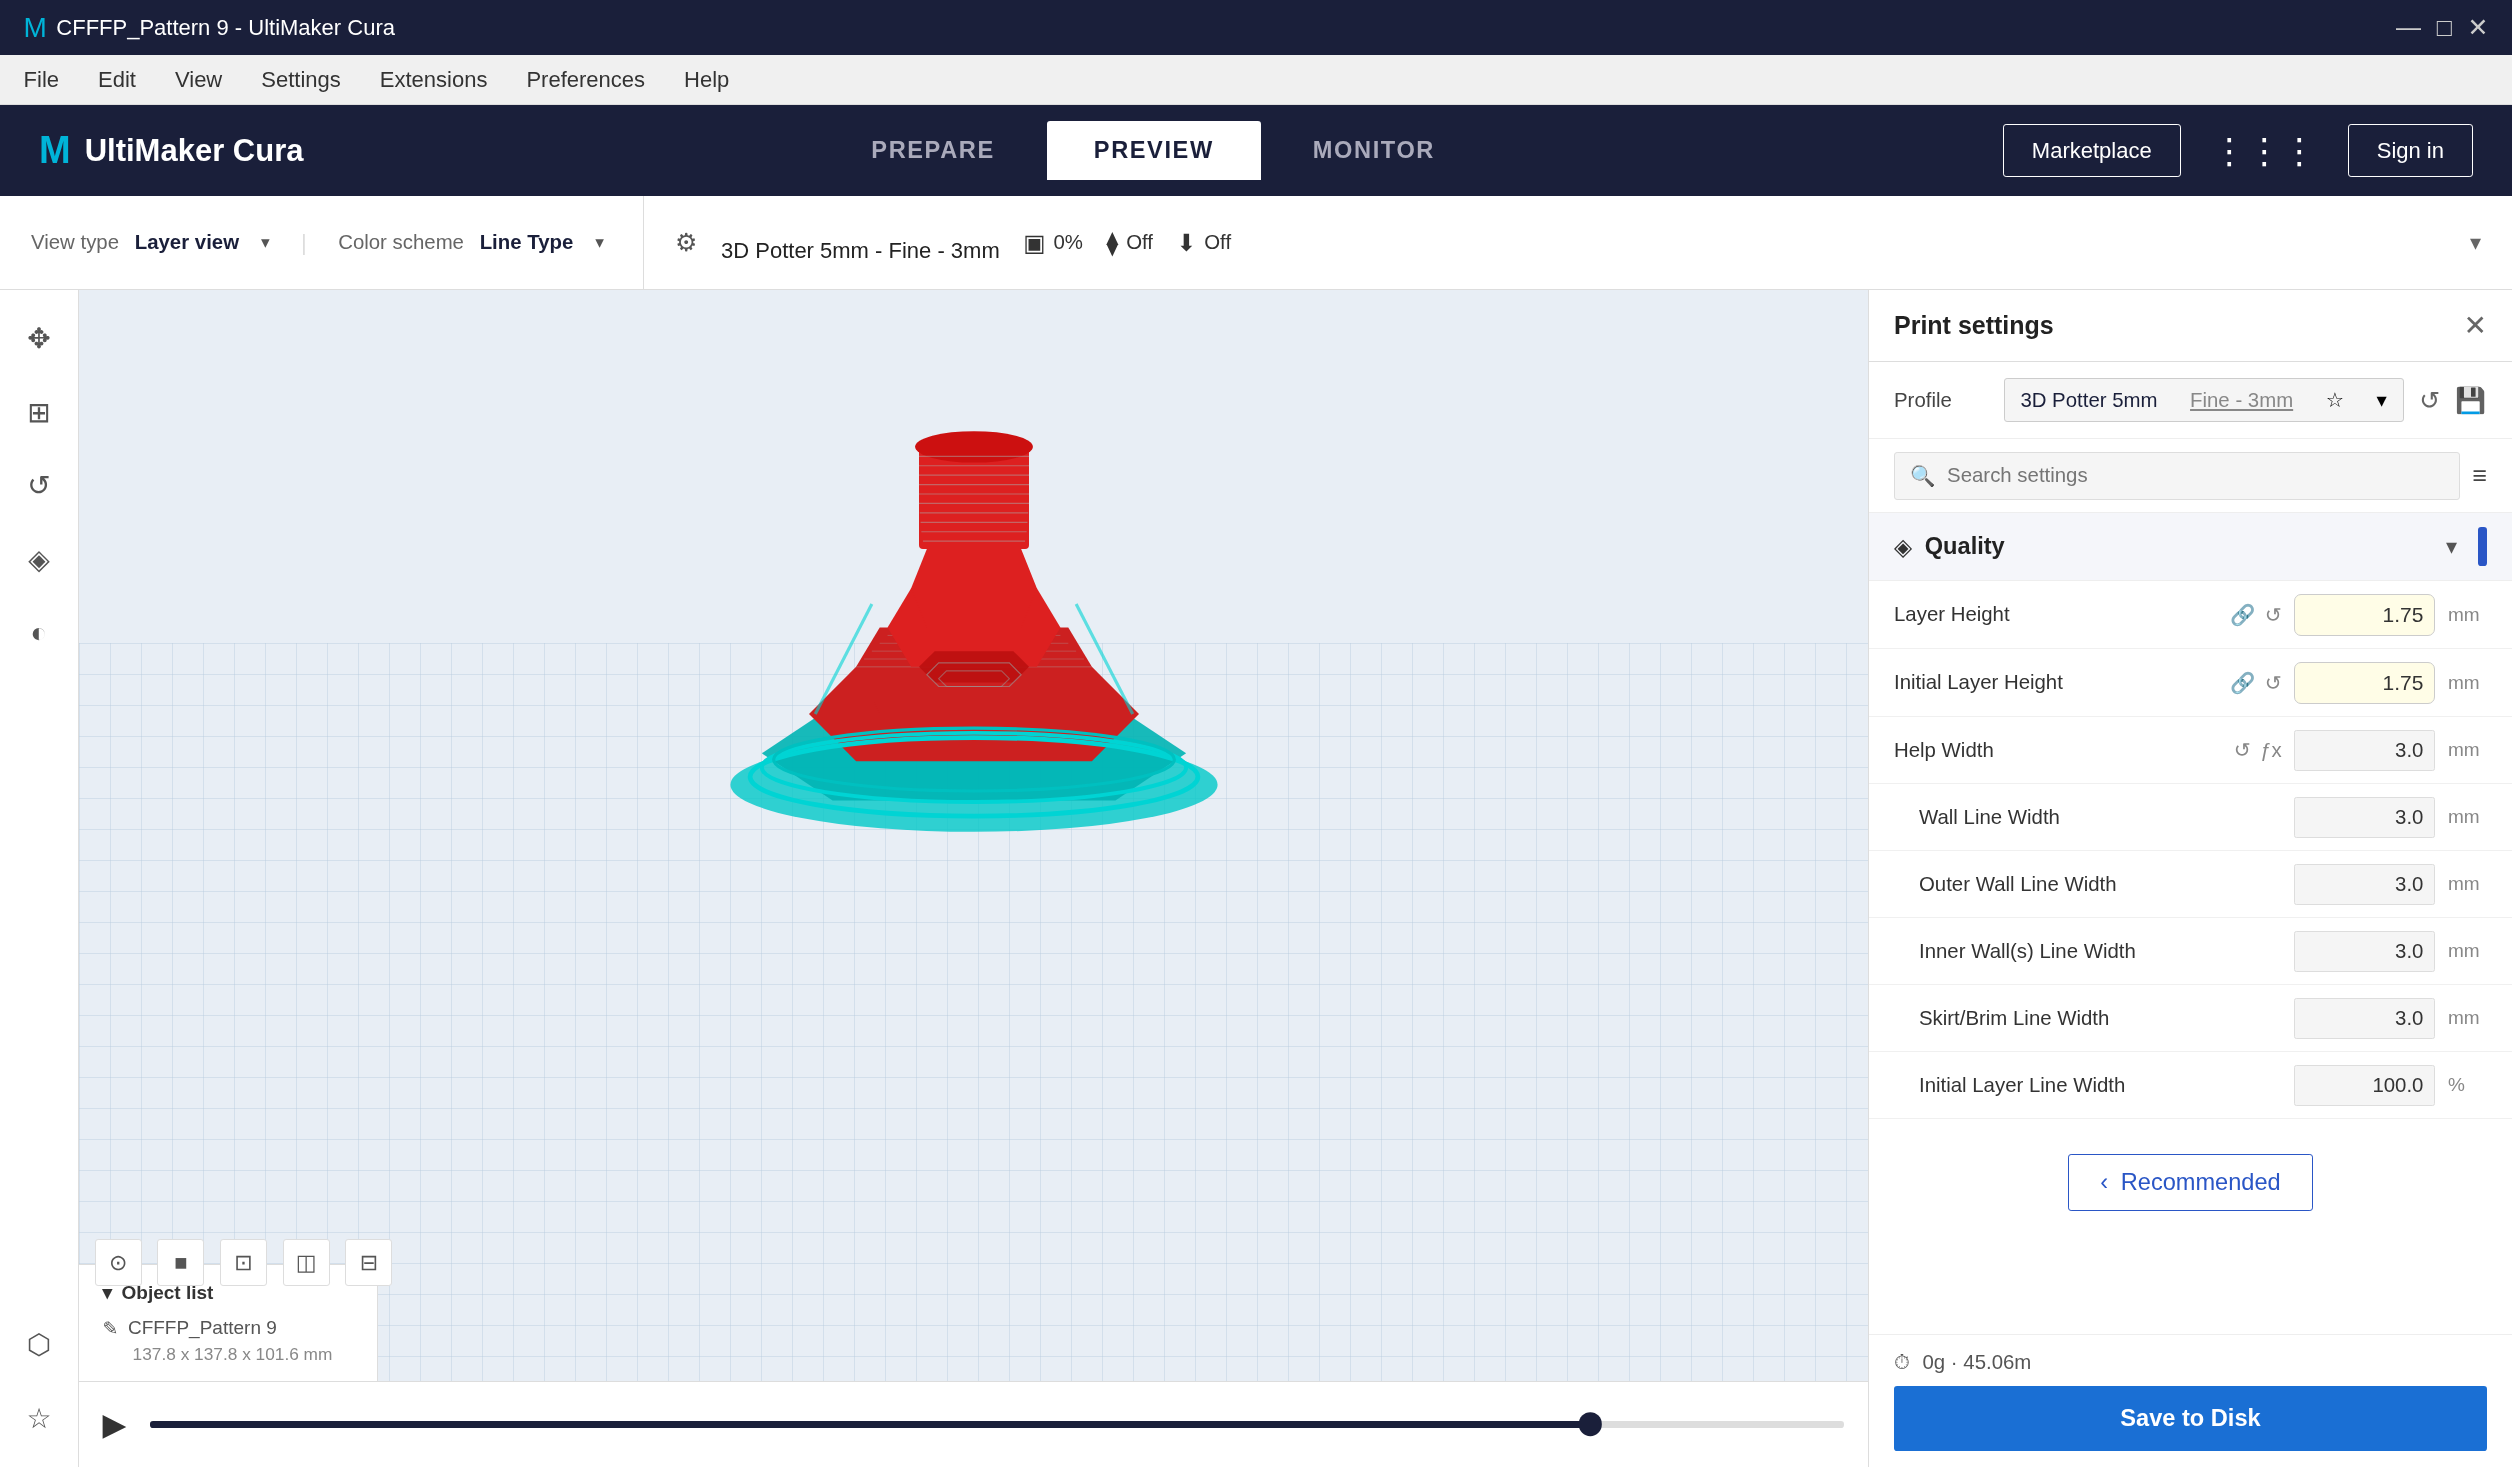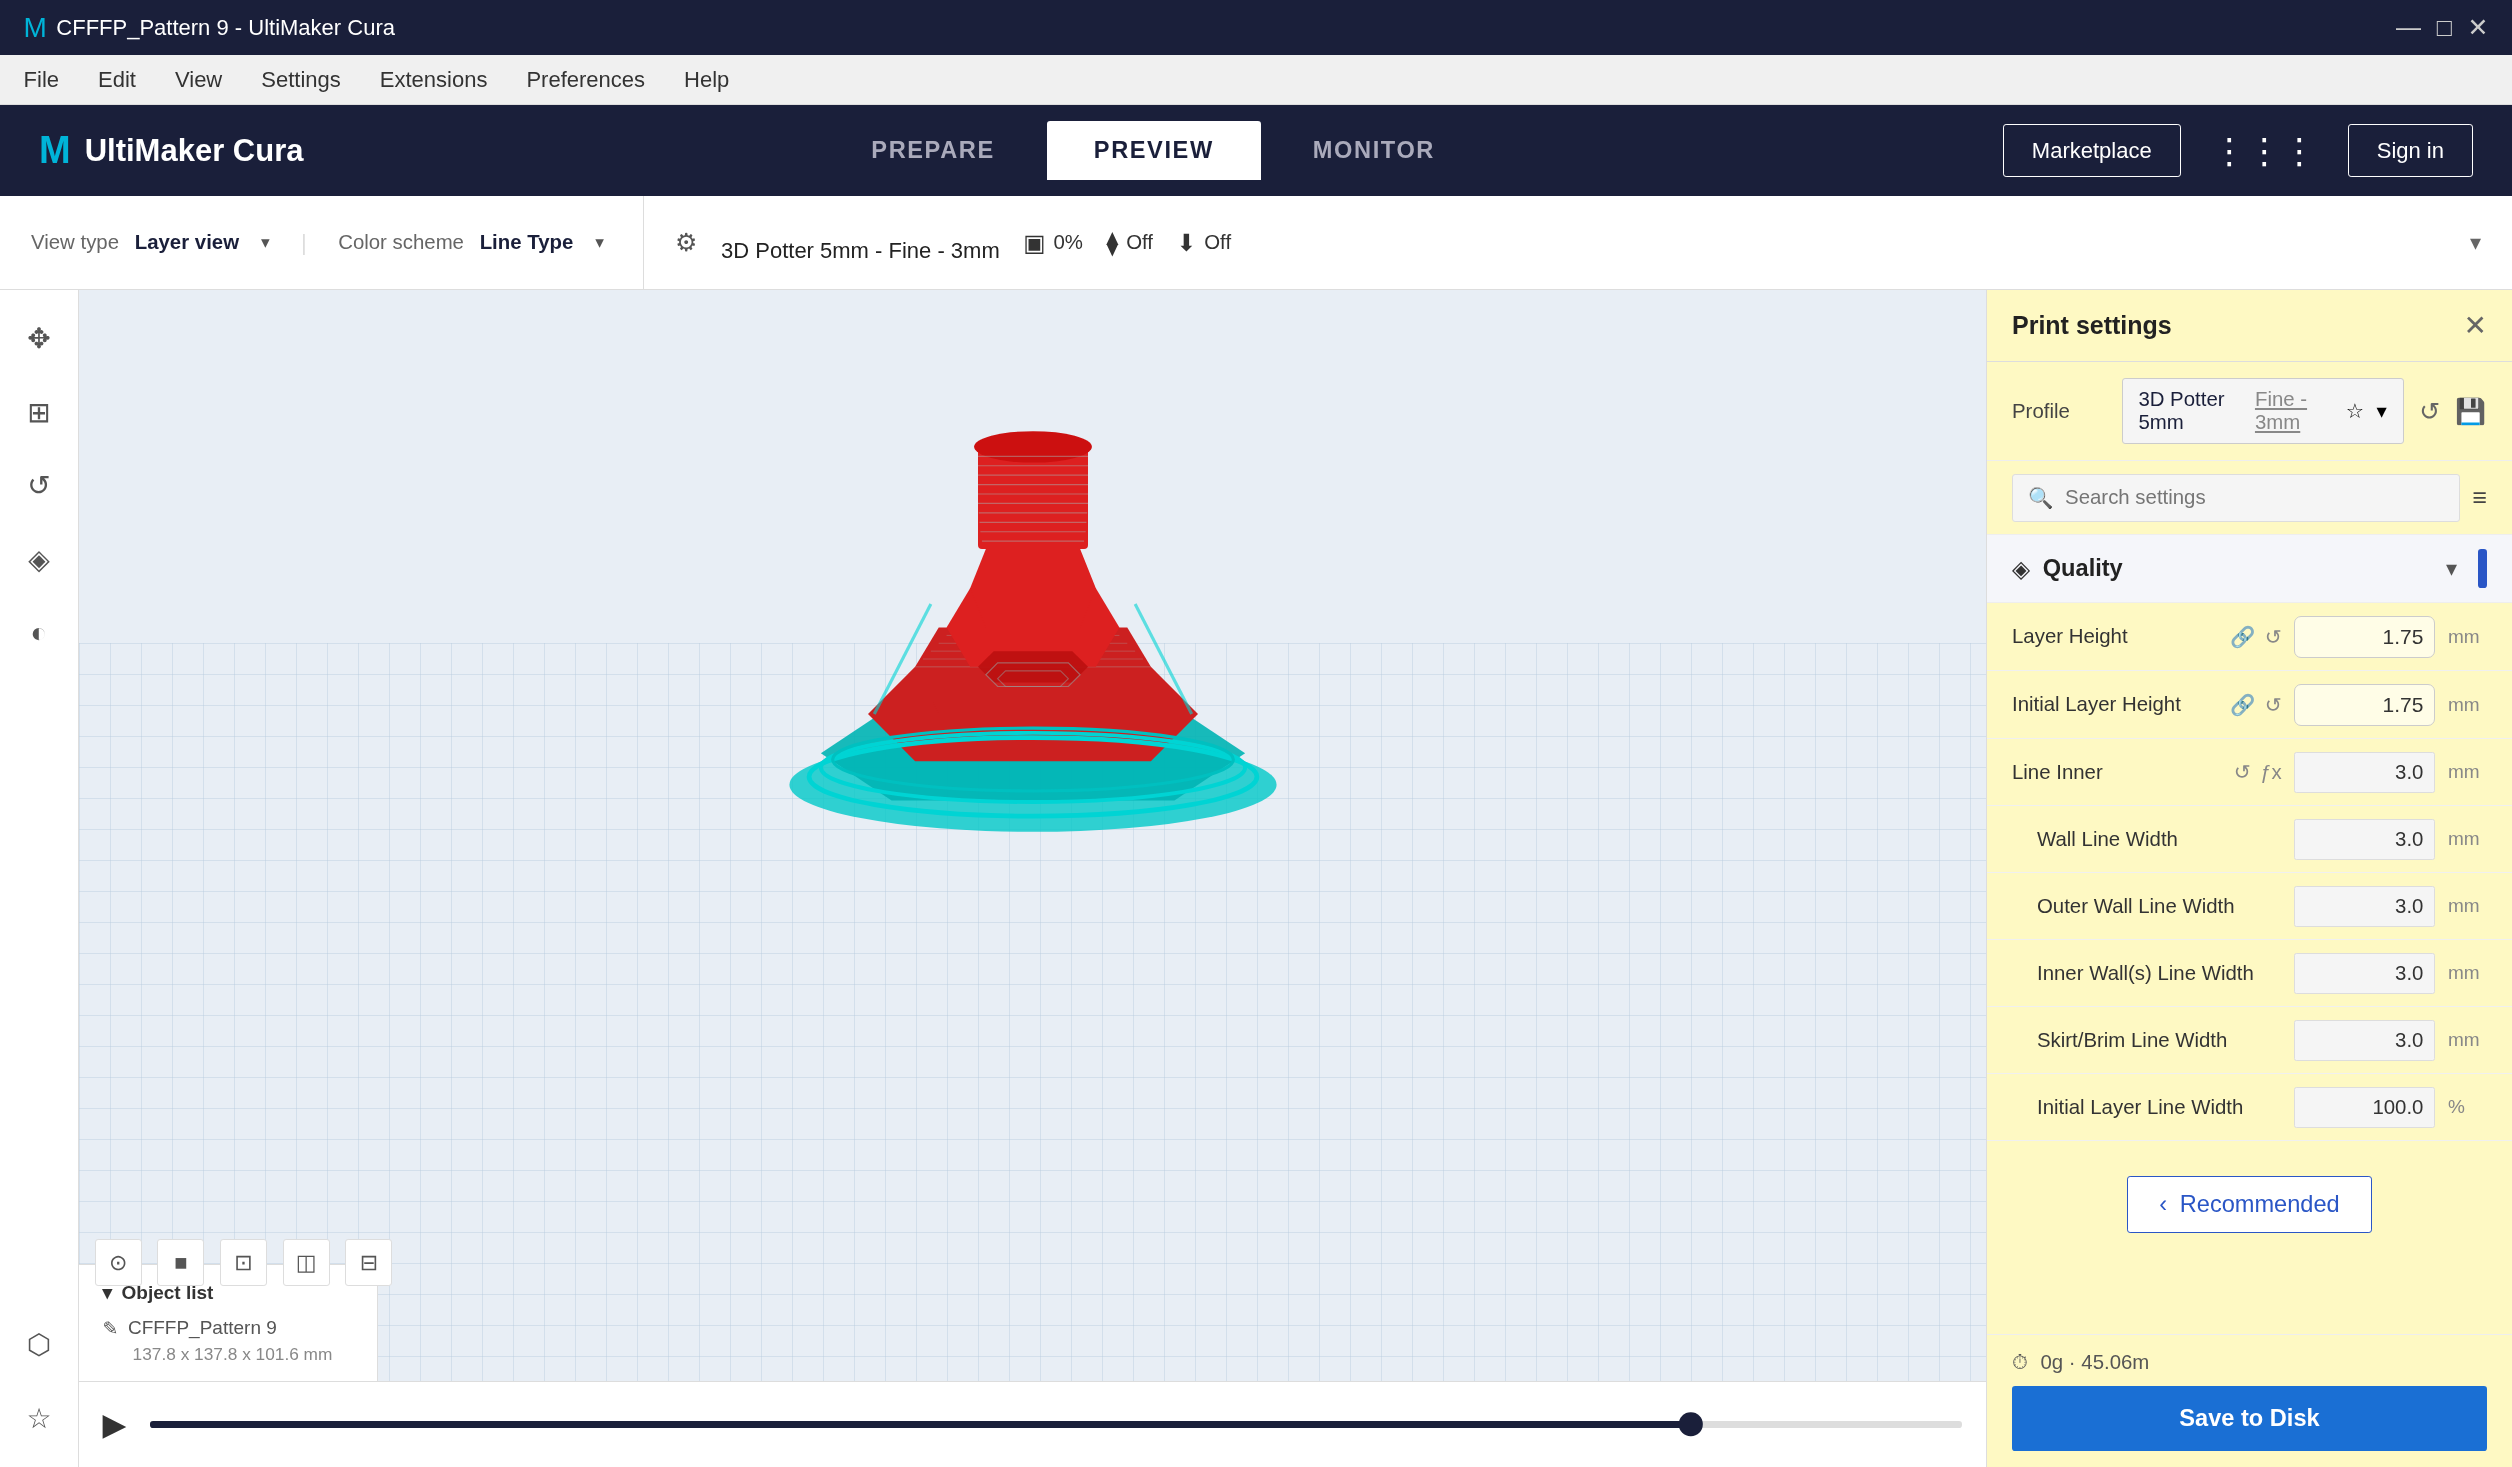--- a/index.html
+++ b/index.html
@@ -203,22 +203,22 @@
       display: flex;
       align-items: center;
       justify-content: center;
       font-size: 22px;
       cursor: pointer;
       color: #555;
     }
 
     
     .right-panel {
-      width: 526px;
-      background: #fef9c3;
+      width: 644px;
+      background: #ffffff;
       border-left: 1.6px solid #ddd;
       display: flex;
       flex-direction: column;
       position: relative;
     }
 
     
     .print-settings-header {
       display: flex;
       align-items: center;
@@ -662,21 +662,21 @@
           <span class="setting-name">Initial Layer Height</span>
           <div class="setting-actions">
             <span class="setting-icon-sm">🔗</span>
             <span class="setting-icon-sm">↺</span>
           </div>
           <input class="setting-input" type="text" style="background: rgb(255, 253, 231);" value="1.75">
           <span class="setting-unit">mm</span>
         </div>
 
         <div class="setting-row">
-          <span class="setting-name">Line Inner</span>
+          <span class="setting-name">Help Width</span>
           <div class="setting-actions">
             <span class="setting-icon-sm">↺</span>
             <span class="setting-icon-sm">ƒx</span>
           </div>
           <input class="setting-input-gray" type="text" value="3.0" style="">
           <span class="setting-unit">mm</span>
         </div>
 
         <div class="setting-row setting-indent">
           <span class="setting-name">Wall Line Width</span>

